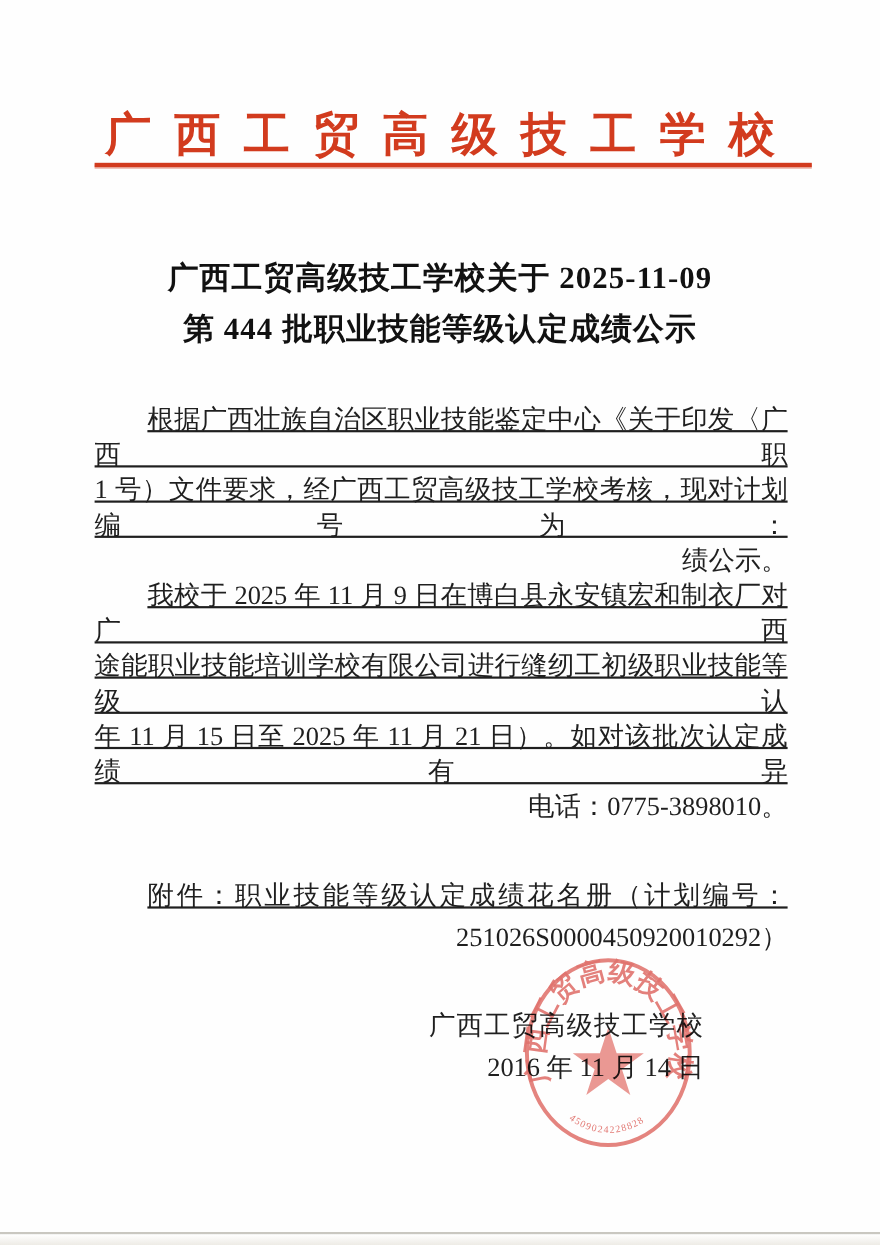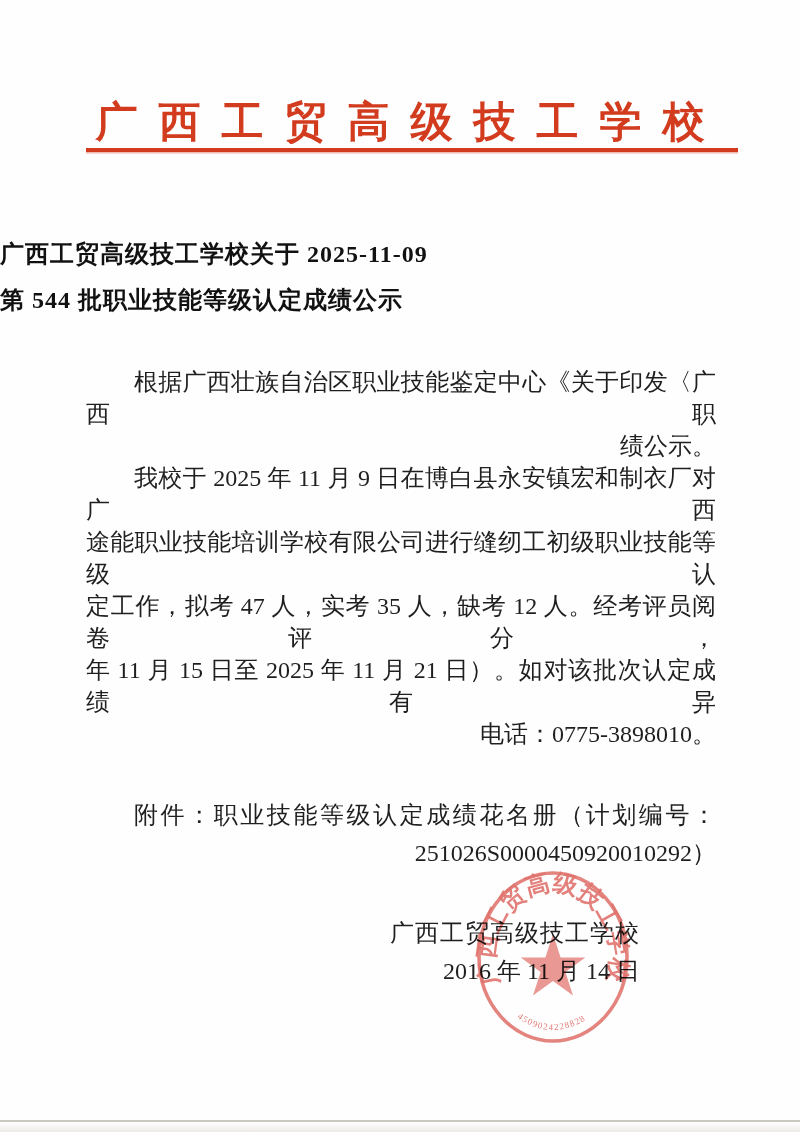--- a/index.html
+++ b/index.html
@@ -24,33 +24,34 @@
   .red-rule {
     position: absolute; top: 148px; left: 86px;
     width: 652px; height: 4px;
     background: var(--accent, #d23b1e);
     box-shadow: 0 1.5px 0 rgba(210,59,30,.35);
   }
 
   
   .doc-title {
     position: absolute; top: 231px; left: 0; width: 100%;
-    font-size: 24px; font-weight: 700; color: #111;
+    text-align: center;
+    font-size: 28px; font-weight: 700; color: #111;
     line-height: 46px; letter-spacing: 1px;
     margin: 0;
   }
 
   
   .doc-body {
     position: absolute; top: 366px; left: 86px; width: 630px;
     font-size: 24px; line-height: 32px;
     color: var(--ink, #1f1f1f);
   }
   .doc-body .line, .attachment .line { min-height: 32px; white-space: nowrap; }
-  .line.j { text-align: justify; text-align-last: justify; white-space: normal; }
+  .line.j { text-align: justify; text-align-last: justify; white-space: normal; text-decoration: underline; }
   .line.l { text-align: right; }
   .line.ind { text-indent: 48px; }
 
   
   .attachment {
     position: absolute; top: 796px; left: 86px; width: 630px;
     font-size: 24px; line-height: 38px;
     color: var(--ink, #1f1f1f);
   }
 
@@ -83,29 +84,29 @@
 </head>
 <body>
 
 <div class="page">
 
   <div class="letterhead">广西工贸高级技工学校</div>
   <div class="red-rule"></div>
 
   <h1 class="doc-title">
     <div>广西工贸高级技工学校关于 2025-11-09</div>
-    <div>第 544 批职业技能等级认定成绩公示</div>
+    <div>第 444 批职业技能等级认定成绩公示</div>
   </h1>
 
   <div class="doc-body">
     <div class="line j ind">根据广西壮族自治区职业技能鉴定中心《关于印发〈广西职</div>
+    <div class="line j">1 号）文件要求，经广西工贸高级技工学校考核，现对计划编号为：</div>
     <div class="line l">绩公示。</div>
     <div class="line j ind">我校于 2025 年 11 月 9 日在博白县永安镇宏和制衣厂对广西</div>
     <div class="line j">途能职业技能培训学校有限公司进行缝纫工初级职业技能等级认</div>
-    <div class="line j">定工作，拟考 47 人，实考 35 人，缺考 12 人。经考评员阅卷评分，</div>
     <div class="line j">年 11 月 15 日至 2025 年 11 月 21 日）。如对该批次认定成绩有异</div>
     <div class="line l">电话：0775-3898010。</div>
   </div>
 
   <div class="attachment">
     <div class="line j ind">附件：职业技能等级认定成绩花名册（计划编号：</div>
     <div class="line l">251026S0000450920010292）</div>
   </div>
 
   <div class="signature">

